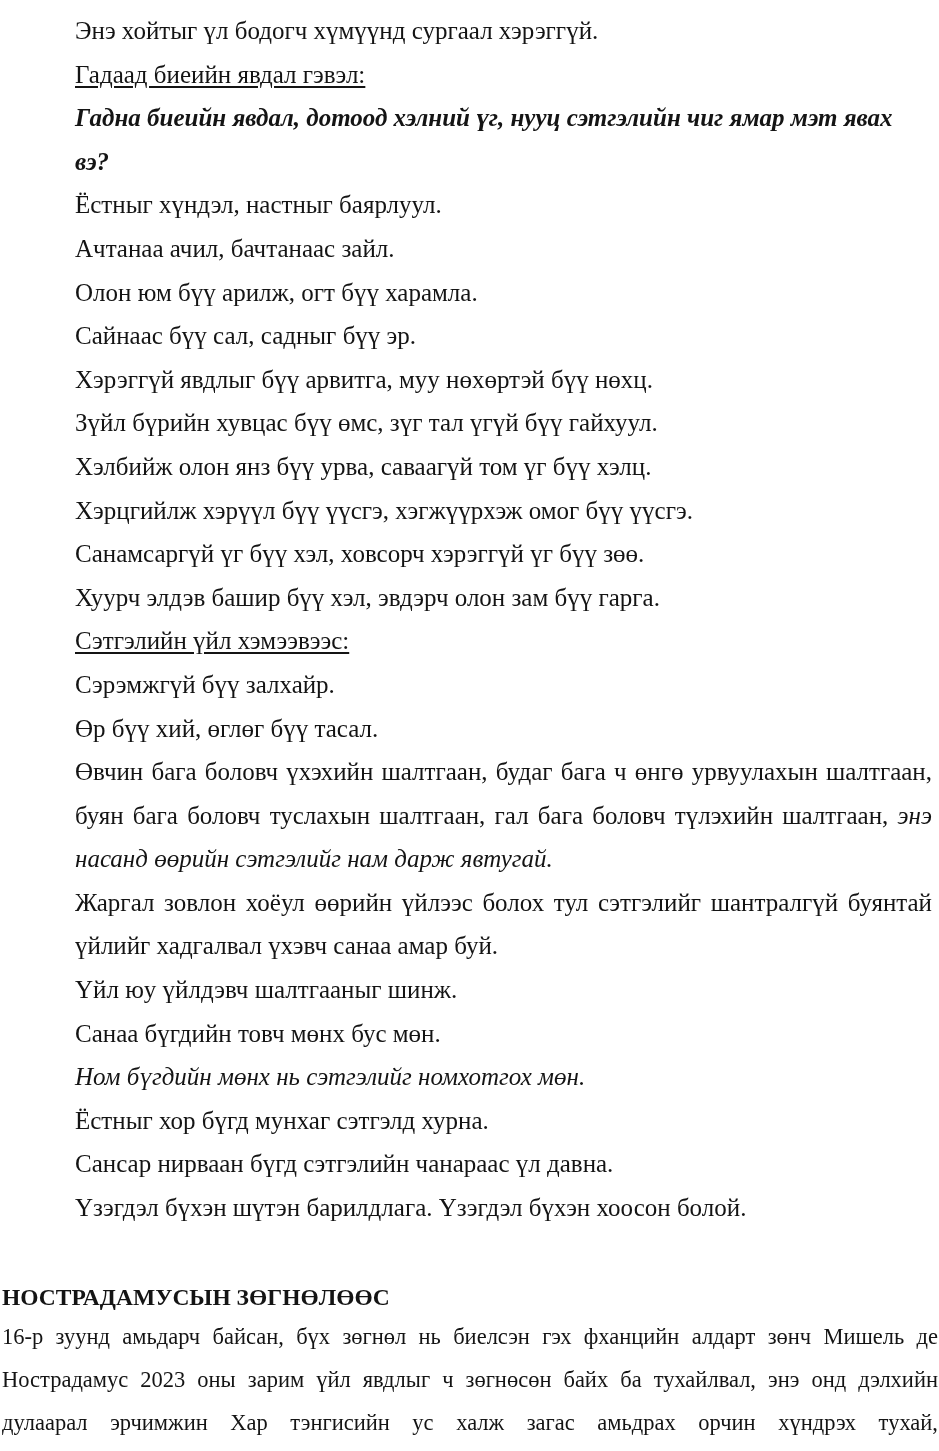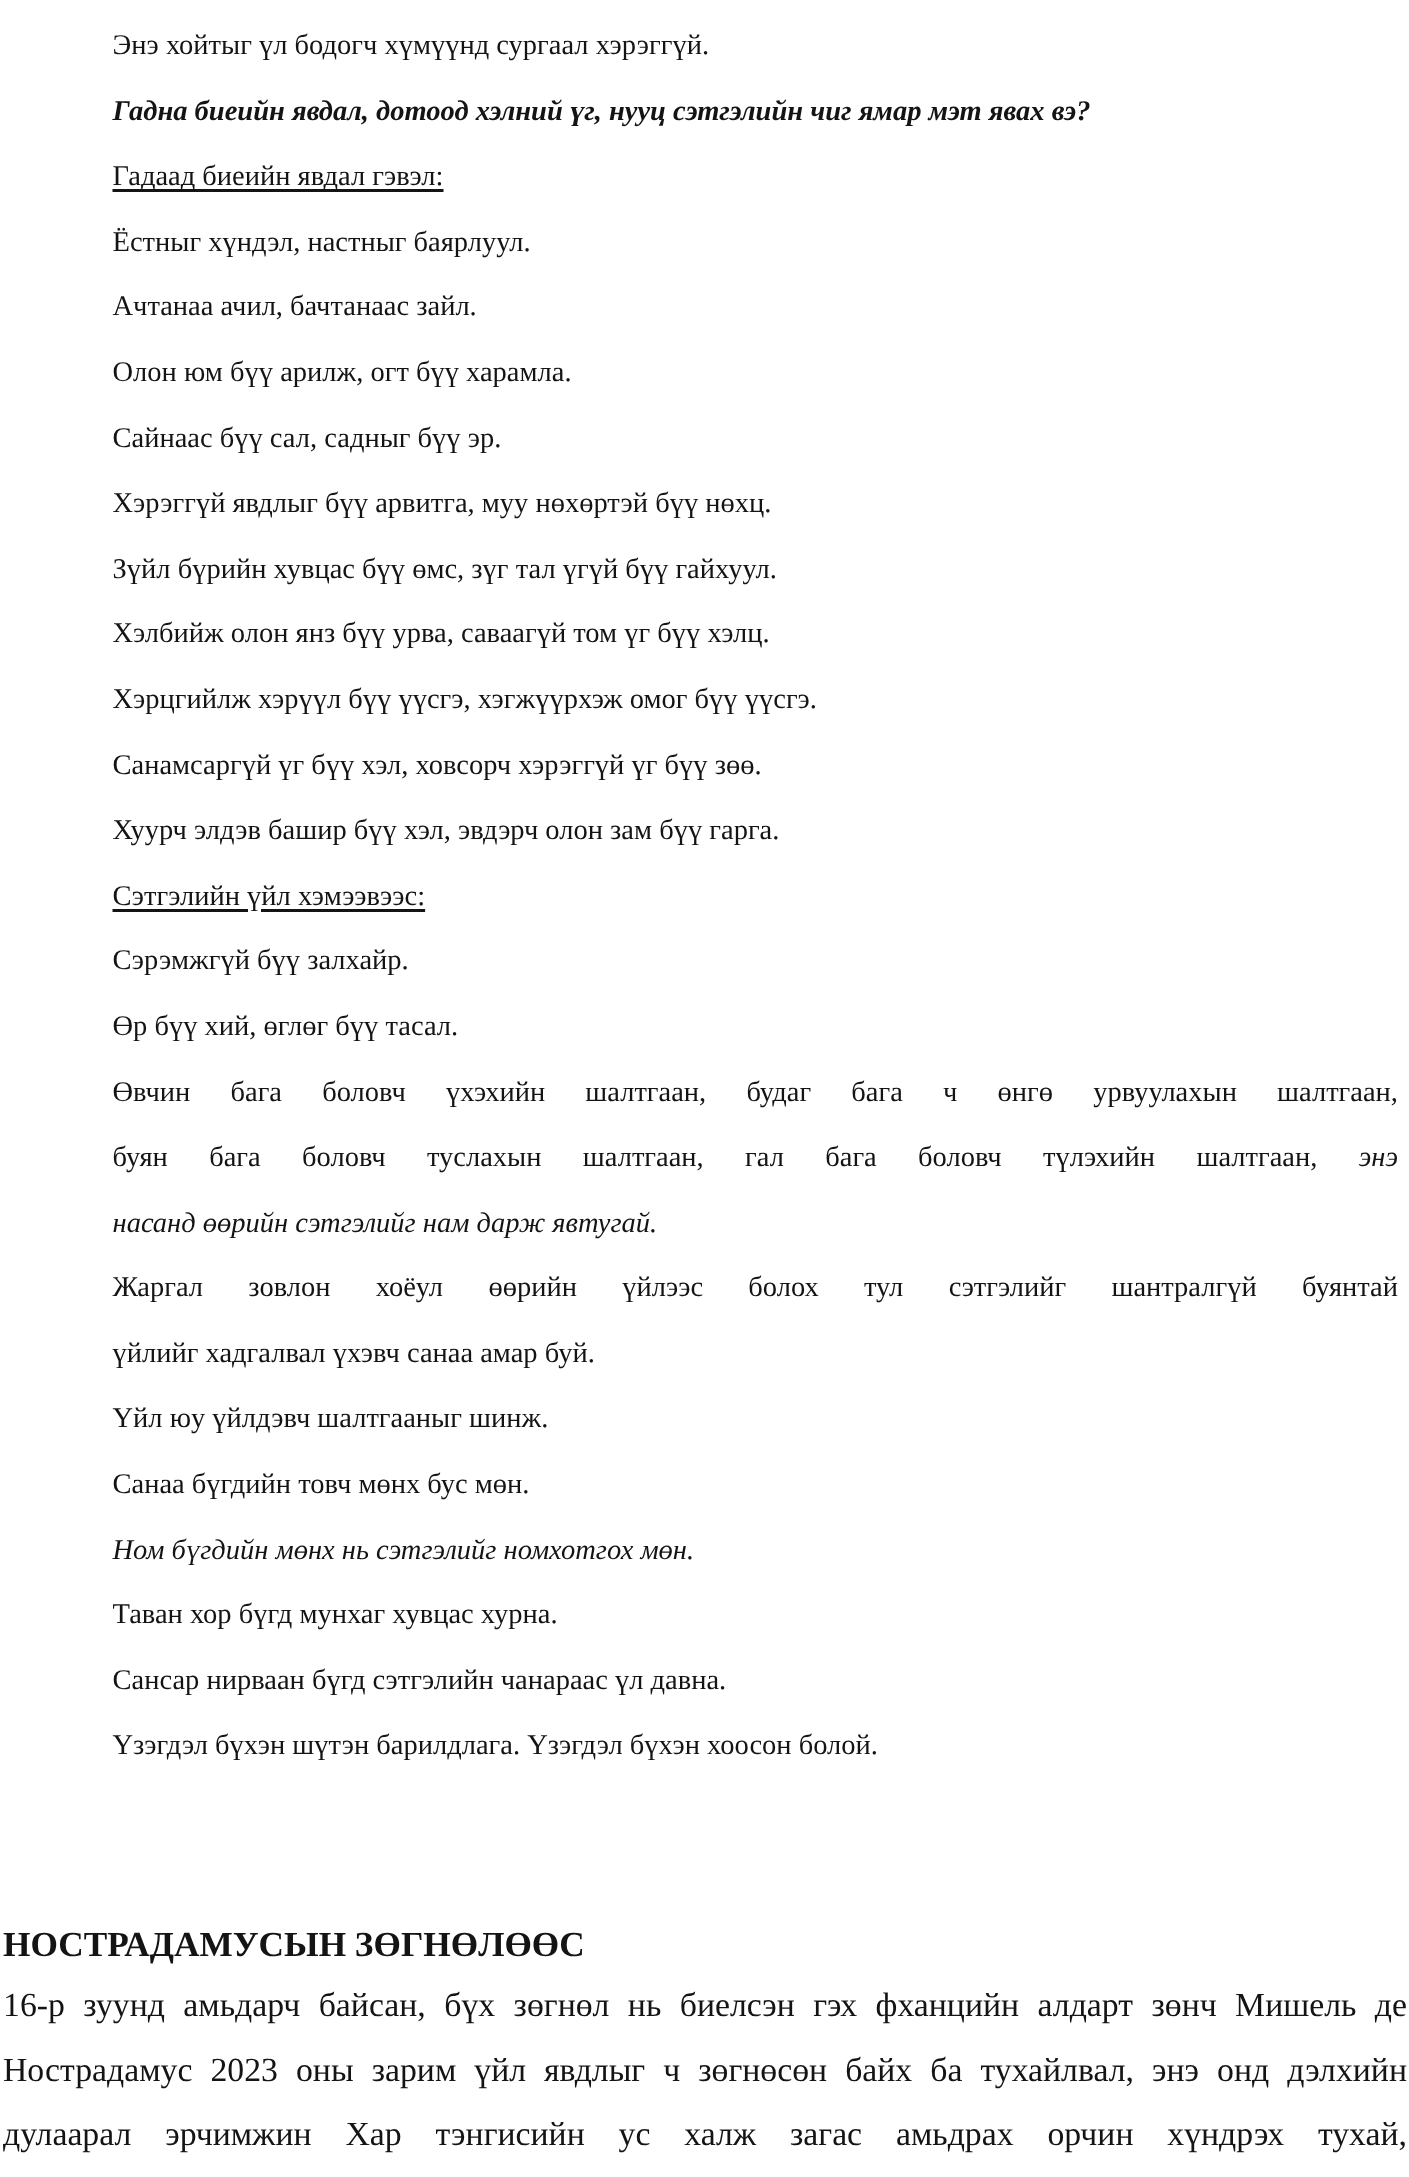--- a/index.html
+++ b/index.html
@@ -15,21 +15,21 @@
     color: #141414;
     font-family: "Liberation Serif", "DejaVu Serif", serif;
   }
   .text-block {
     position: absolute;
   }
   #main-text {
     left: 75px;
     top: 9px;
     width: 857px;
-    font-size: 19px;
+    font-size: 25px;
   }
   #main-text .line {
     line-height: 43.6px;
     min-height: 43.6px;
   }
   #bottom-section {
     left: 2px;
     top: 1279px;
     width: 936px;
     font-size: 22.5px;
@@ -53,22 +53,22 @@
   .seg-normal { font-style: normal; font-weight: normal; }
   .seg-italic { font-style: italic; }
   .seg-bold-italic { font-style: italic; font-weight: bold; }
   .seg-underline { text-decoration: underline; text-underline-offset: 3px; text-decoration-thickness: 1.5px; }
 </style>
 </head>
 <body>
 
 <div id="main-text" class="text-block">
     <div class="line"><span class="seg-normal">Энэ хойтыг үл бодогч хүмүүнд сургаал хэрэггүй.</span></div>
+    <div class="line"><span class="seg-underline">Гадаад биеийн явдал гэвэл:</span></div>
     <div class="line"><span class="seg-bold-italic">Гадна биеийн явдал, дотоод хэлний үг, нууц сэтгэлийн чиг ямар мэт явах вэ?</span></div>
-    <div class="line"><span class="seg-underline">Гадаад биеийн явдал гэвэл:</span></div>
     <div class="line"><span class="seg-normal">Ёстныг хүндэл, настныг баярлуул.</span></div>
     <div class="line"><span class="seg-normal">Ачтанаа ачил, бачтанаас зайл.</span></div>
     <div class="line"><span class="seg-normal">Олон юм бүү арилж, огт бүү харамла.</span></div>
     <div class="line"><span class="seg-normal">Сайнаас бүү сал, садныг бүү эр.</span></div>
     <div class="line"><span class="seg-normal">Хэрэггүй явдлыг бүү арвитга, муу нөхөртэй бүү нөхц.</span></div>
     <div class="line"><span class="seg-normal">Зүйл бүрийн хувцас бүү өмс, зүг тал үгүй бүү гайхуул.</span></div>
     <div class="line"><span class="seg-normal">Хэлбийж олон янз бүү урва, саваагүй том үг бүү хэлц.</span></div>
     <div class="line"><span class="seg-normal">Хэрцгийлж хэрүүл бүү үүсгэ, хэгжүүрхэж омог бүү үүсгэ.</span></div>
     <div class="line"><span class="seg-normal">Санамсаргүй үг бүү хэл, ховсорч хэрэггүй үг бүү зөө.</span></div>
     <div class="line"><span class="seg-normal">Хуурч элдэв башир бүү хэл, эвдэрч олон зам бүү гарга.</span></div>
@@ -76,21 +76,21 @@
     <div class="line"><span class="seg-normal">Сэрэмжгүй бүү залхайр.</span></div>
     <div class="line"><span class="seg-normal">Өр бүү хий, өглөг бүү тасал.</span></div>
     <div class="line justify"><span class="seg-normal">Өвчин бага боловч үхэхийн шалтгаан, будаг бага ч өнгө урвуулахын шалтгаан,</span></div>
     <div class="line justify"><span class="seg-normal">буян бага боловч туслахын шалтгаан, гал бага боловч түлэхийн шалтгаан, </span><span class="seg-italic">энэ</span></div>
     <div class="line"><span class="seg-italic">насанд өөрийн сэтгэлийг нам дарж явтугай.</span></div>
     <div class="line justify"><span class="seg-normal">Жаргал зовлон хоёул өөрийн үйлээс болох тул сэтгэлийг шантралгүй буянтай</span></div>
     <div class="line"><span class="seg-normal">үйлийг хадгалвал үхэвч санаа амар буй.</span></div>
     <div class="line"><span class="seg-normal">Үйл юу үйлдэвч шалтгааныг шинж.</span></div>
     <div class="line"><span class="seg-normal">Санаа бүгдийн товч мөнх бус мөн.</span></div>
     <div class="line"><span class="seg-italic">Ном бүгдийн мөнх нь сэтгэлийг номхотгох мөн.</span></div>
-    <div class="line"><span class="seg-normal">Таван хор бүгд мунхаг хувцас хурна.</span></div>
+    <div class="line"><span class="seg-normal">Ёстныг хор бүгд мунхаг сэтгэлд хурна.</span></div>
     <div class="line"><span class="seg-normal">Сансар нирваан бүгд сэтгэлийн чанараас үл давна.</span></div>
     <div class="line"><span class="seg-normal">Үзэгдэл бүхэн шүтэн барилдлага. Үзэгдэл бүхэн хоосон болой.</span></div>
   </div>
 
 <div id="bottom-section" class="text-block">
   <div id="section-heading">НОСТРАДАМУСЫН ЗӨГНӨЛӨӨС</div>
   <div id="section-paragraph">
       <div class="line justify"><span class="seg-normal">16-р зуунд амьдарч байсан, бүх зөгнөл нь биелсэн гэх фханцийн алдарт зөнч Мишель де</span></div>
       <div class="line justify"><span class="seg-normal">Нострадамус 2023 оны зарим үйл явдлыг ч зөгнөсөн байх ба тухайлвал, энэ онд дэлхийн</span></div>
       <div class="line justify"><span class="seg-normal">дулаарал эрчимжин Хар тэнгисийн ус халж загас амьдрах орчин хүндрэх тухай,</span></div>

